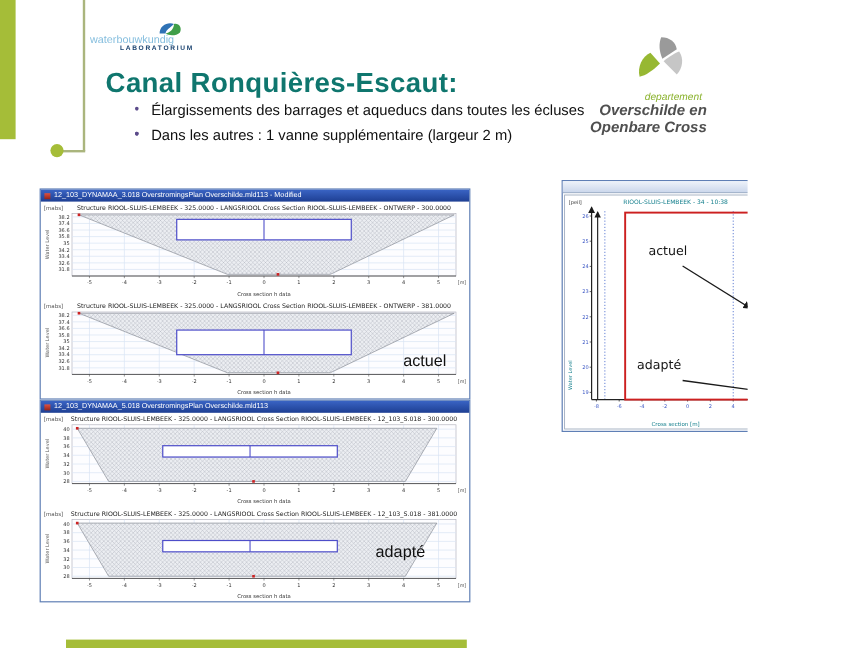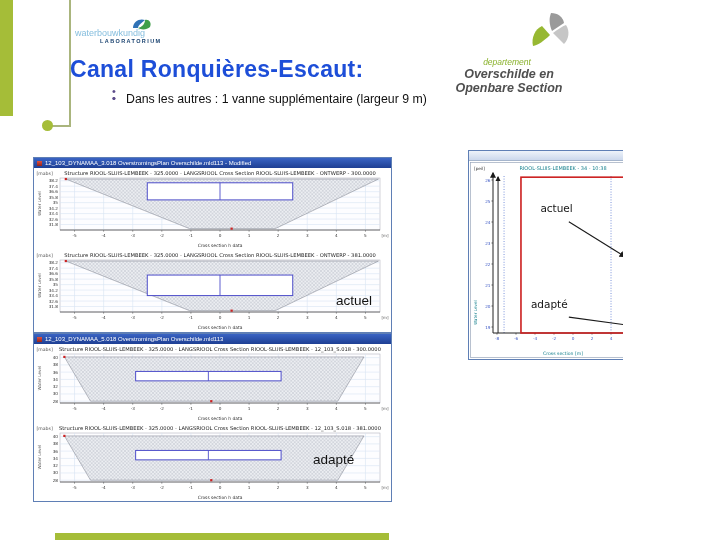--- a/index.html
+++ b/index.html
@@ -10,27 +10,27 @@
   .green-bar-bottom{position:absolute;left:55px;top:533px;width:334px;height:7px;background:#a5bd38;}
   .vline{position:absolute;left:69px;top:0;width:2px;height:126px;background:#aab57d;}
   .hline{position:absolute;left:50px;top:125px;width:21px;height:2px;background:#aab57d;}
   .green-dot{position:absolute;left:42px;top:120px;width:11px;height:11px;border-radius:50%;background:#a5bd38;}
   
   .wl-logo{position:absolute;left:75px;top:17px;width:110px;}
   .wl-icon{position:absolute;left:56px;top:0px;}
   .wl1{font-size:9px;color:#85bede;margin-top:11px;}
   .wl2{font-size:5.5px;font-weight:bold;color:#17406e;letter-spacing:1.4px;margin-left:25px;}
   
-  .mow{position:absolute;right:34px;top:10px;width:160px;text-align:center;color:#4f4f4f;}
+  .mow{position:absolute;right:34px;top:28px;width:160px;text-align:right;color:#4f4f4f;}
   .mow svg{display:block;margin:0 14px 0 auto;}
   .mow-dept{font-size:8.5px;font-style:italic;color:#8ab22c;margin:1px 4px 0 0;}
   .mow1,.mow2{font-size:12.5px;font-style:italic;font-weight:600;line-height:1.12;}
   
-  .title{position:absolute;left:70px;top:56px;margin:0;font-size:23px;font-weight:900;
-         letter-spacing:.3px;color:#1d4ed8;white-space:nowrap;}
+  .title{position:absolute;left:88px;top:56px;margin:0;font-size:23px;font-weight:900;
+         letter-spacing:.3px;color:#0f766e;white-space:nowrap;}
   .bullets{position:absolute;left:110px;top:85px;margin:0;padding:0;list-style:none;width:480px;}
   .bullets li{position:relative;padding-left:16px;margin-bottom:7px;font-size:12.3px;color:#101010;}
   .bullets .dot{position:absolute;left:2px;top:0;color:#5b4b8a;font-size:11px;}
   
   .window{position:absolute;background:#fff;border:1px solid #5f7fb5;box-sizing:border-box;}
   .titlebar{height:10px;background:linear-gradient(180deg,#3a64c4,#1e3f93);display:flex;align-items:center;
             gap:3px;padding:0 3px;font-size:6px;color:#fff;white-space:nowrap;overflow:hidden;}
   .ticon{flex:0 0 auto;width:5px;height:5px;background:linear-gradient(#e05040,#92241a);}
   .panels svg{display:block;}
   .titlebar-light{height:9px;background:linear-gradient(180deg,#eef3fa,#ccd8ec);
@@ -75,34 +75,35 @@
   </div>
 
   <div class="mow">
     <svg width="50" height="46">
       <path d="M26,3 C33,3 38,7 39,13 L27,21 C24,14 24,8 26,3 Z" fill="#9a9a9a"></path>
       <path d="M41,15 C45,21 44,29 39,34 L28,23 C33,19 38,16 41,15 Z" fill="#c6c6c6"></path>
       <path d="M8,36 C6,28 10,19 17,16 L25,25 C19,31 13,35 8,36 Z" fill="#97b832"></path>
     </svg>
     <div class="mow-dept">departement</div>
     <div class="mow1">Overschilde en</div>
-    <div class="mow2">Openbare Section</div>
+    <div class="mow2">Openbare Cross</div>
   </div>
 
   <h1 class="title">Canal Ronquières-Escaut:</h1>
   <ul class="bullets">
     <li>
       <span class="dot">•</span>
+      <span>Élargissements des barrages et aqueducs dans toutes les écluses</span>
     </li>
     <li>
       <span class="dot">•</span>
     </li>
     <li>
       <span class="dot">•</span>
-      <span>Dans les autres : 1 vanne supplémentaire (largeur 9 m)</span>
+      <span>Dans les autres : 1 vanne supplémentaire (largeur 2 m)</span>
     </li>
   </ul>
 
   <div class="window" style="left:33px;top:157px;width:359px;height:176px;">
     <div class="titlebar">
       <span class="ticon"></span>
       <span>12_103_DYNAMAA_3.018 OverstromingsPlan Overschilde.mld113 - Modified</span>
     </div>
     <div class="panels" id="win1-panels">
         <svg width="357" height="82">

